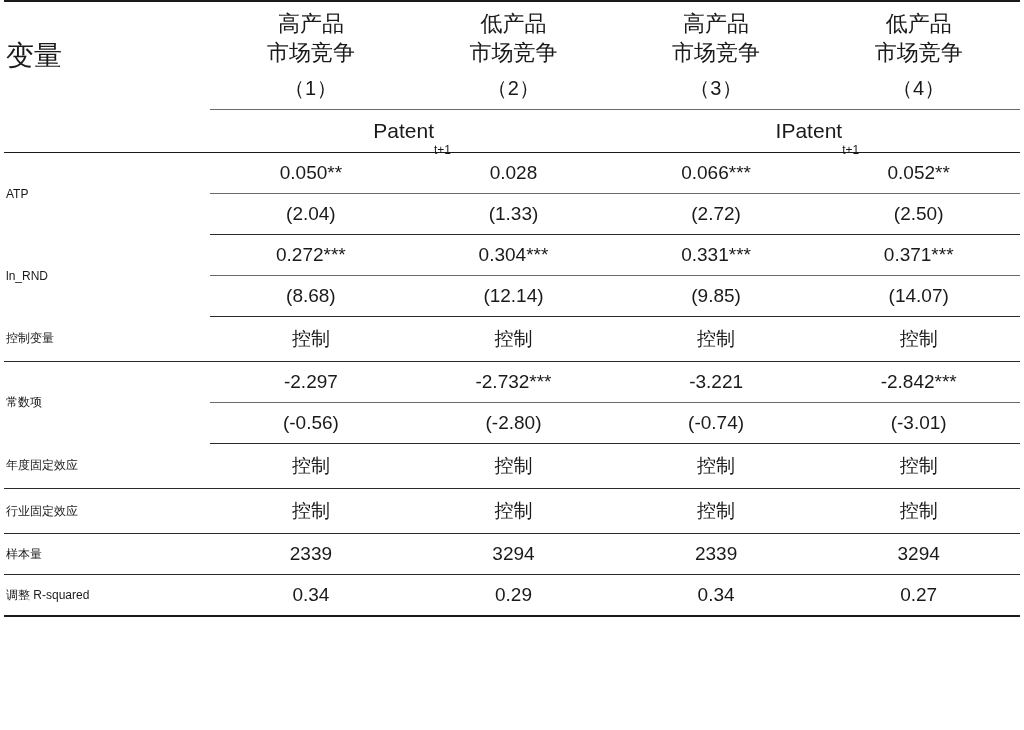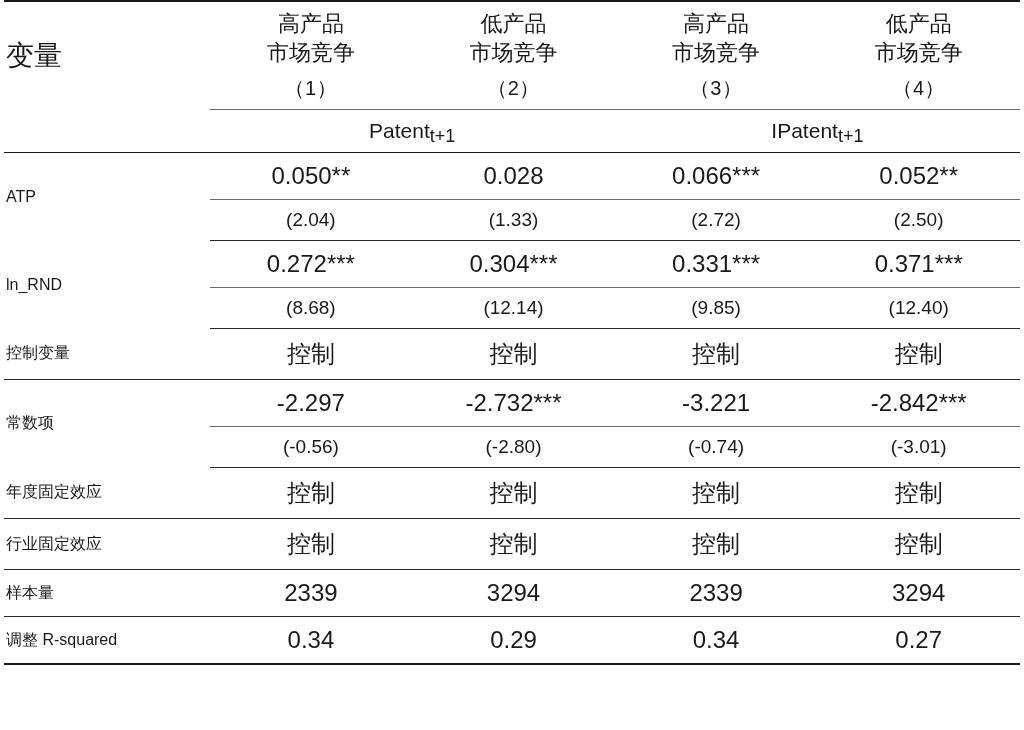--- a/index.html
+++ b/index.html
@@ -57,33 +57,33 @@
   }
   .varlabel {
     font-size: 28px;
     padding-left: 2px;
   }
   .spanhdr {
     font-size: 21px;
     padding: 9px 4px 9px 4px;
   }
   .spanhdr sub {
-    font-size: 18px;
+    font-size: 12px;
     vertical-align: baseline;
     position: relative;
-    top: 4px;
+    top: 16px;
     letter-spacing: 0;
   }
   .cellval {
-    font-size: 24px;
+    font-size: 19px;
     padding: 9px 4px 9px 4px;
   }
   .cellval.tstat { font-size: 19px; }
   .rowlabel {
-    font-size: 16px;
+    font-size: 12px;
     padding: 9px 2px 9px 2px;
   }
   .rowlabel.two { padding: 0 2px; }
 
   
   .sub-rule td.d { border-bottom: 1.1px solid #6a6a6a; }
   .grp-rule td { border-bottom: 1.3px solid #2a2a2a; }
   .hdr-line { display: block; }
 </style>
 </head>
@@ -151,21 +151,21 @@
         <td class="l rowlabel two" rowspan="2">ln_RND</td>
         <td class="c cellval d">0.272***</td>
         <td class="c cellval d">0.304***</td>
         <td class="c cellval d">0.331***</td>
         <td class="c cellval d">0.371***</td>
       </tr>
       <tr class="grp-rule">
         <td class="c cellval tstat">(8.68)</td>
         <td class="c cellval tstat">(12.14)</td>
         <td class="c cellval tstat">(9.85)</td>
-        <td class="c cellval tstat">(12.40)</td>
+        <td class="c cellval tstat">(14.07)</td>
       </tr>
 
       <tr class="grp-rule">
         <td class="l rowlabel">控制变量</td>
         <td class="c cellval">控制</td>
         <td class="c cellval">控制</td>
         <td class="c cellval">控制</td>
         <td class="c cellval">控制</td>
       </tr>
 

